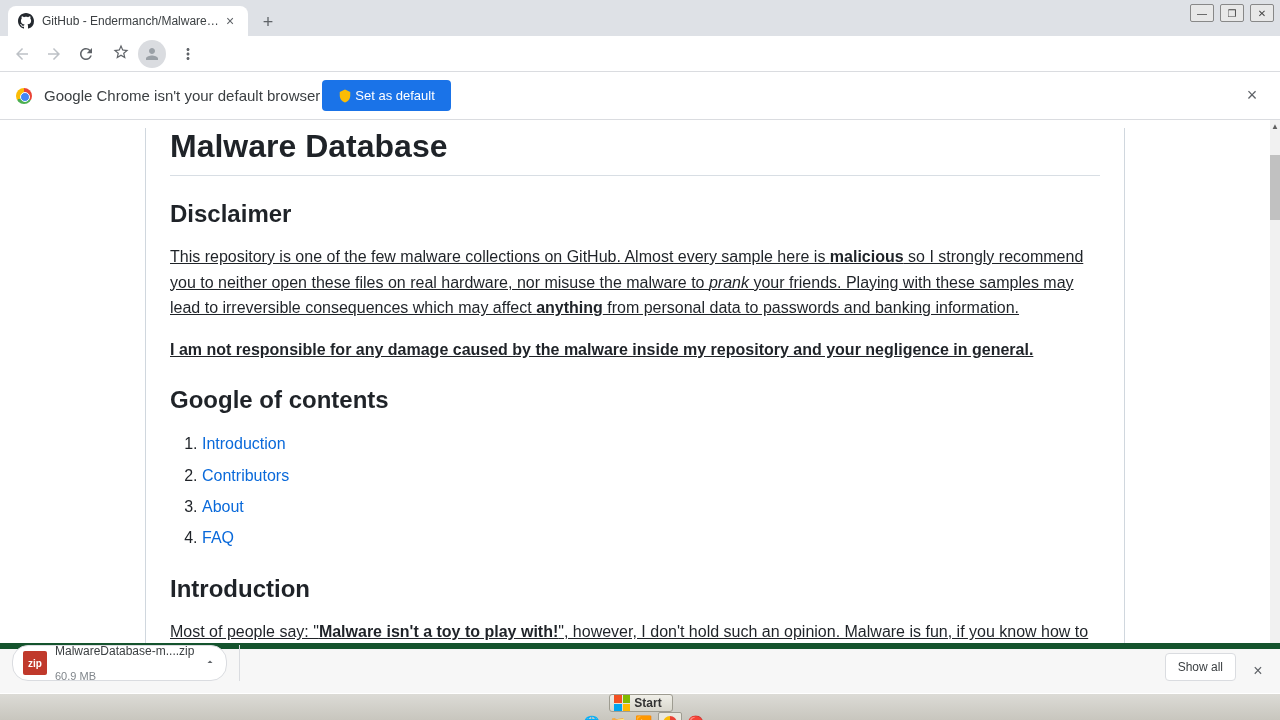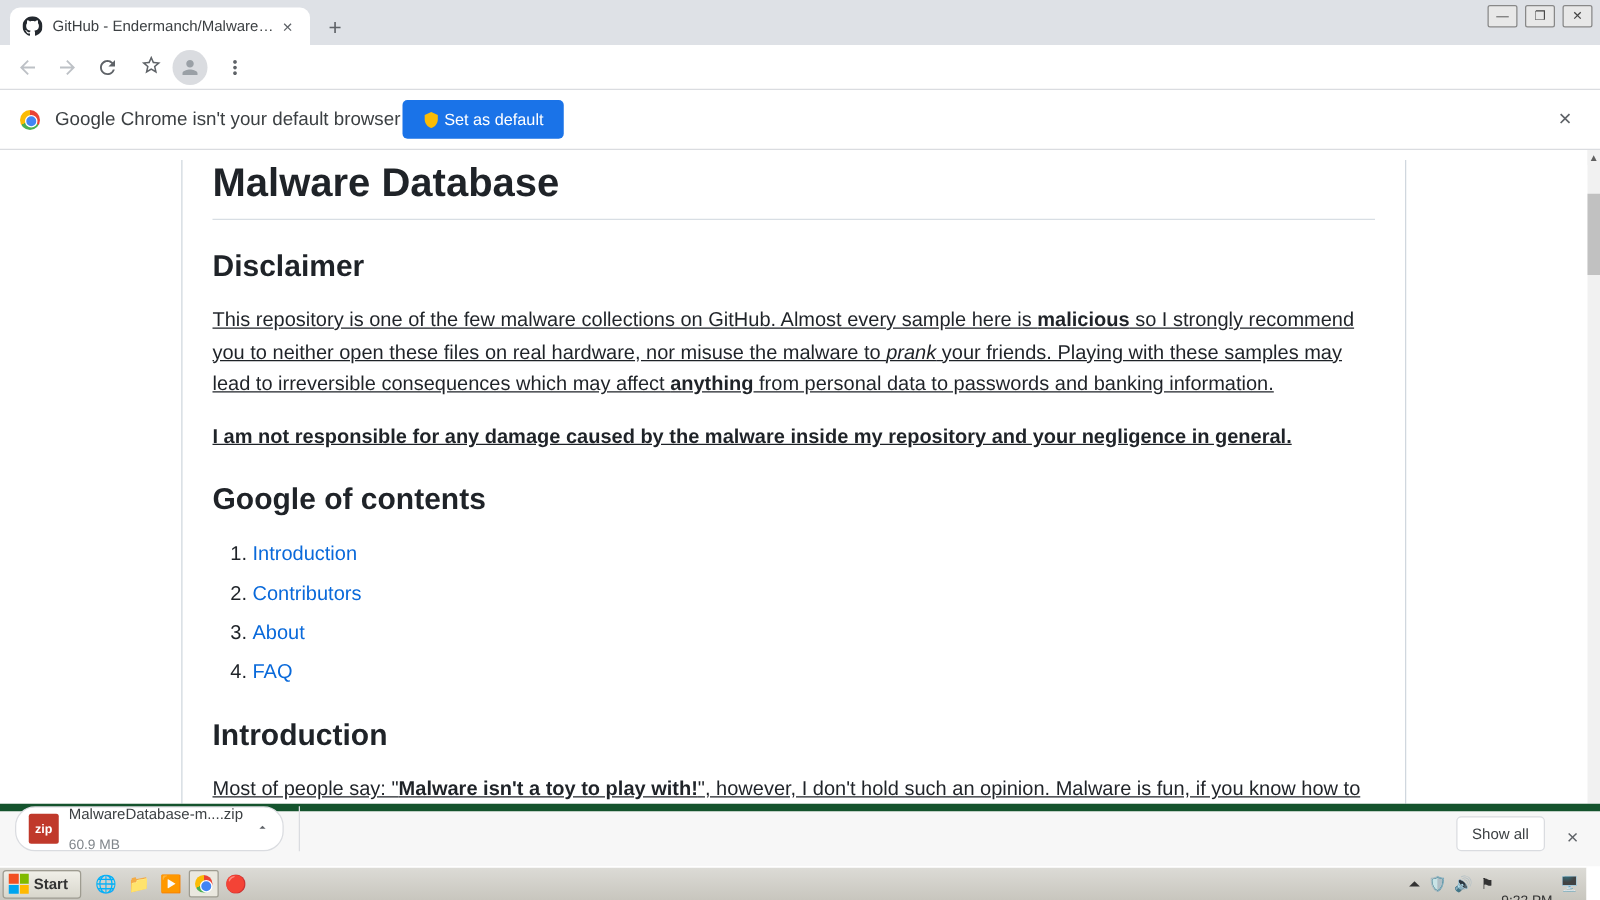--- a/index.html
+++ b/index.html
@@ -58,21 +58,21 @@
 .download-icon { width: 24px; height: 24px; margin-right: 8px; background:#c0392b; border-radius:2px; display:flex; align-items:center; justify-content:center; color:#fff; font-size:10px; font-weight:bold; }
 .download-info { display: flex; flex-direction: column; gap: 12px; }
 .download-name { font-size: 12px; color: #3c4043; }
 .download-size { font-size: 11px; color: #80868b; }
 .download-chevron { margin-left: 10px; color: #5f6368; cursor: pointer; }
 .download-sep { width: 1px; height: 36px; background: #dadce0; margin: 0 12px; }
 .show-all { margin-left: auto; font-size: 12px; color: #3c4043; border: 1px solid #dadce0; background: #fff; padding: 6px 12px; border-radius: 4px; cursor: pointer; }
 .shelf-close { margin-left: 12px; width: 20px; height: 20px; display: flex; align-items: center; justify-content: center; color: #5f6368; cursor: pointer; font-size: 16px; }
 
 
-.taskbar { position: absolute; bottom: 0; left: 0; right: 11px; height: 27px; background: linear-gradient(#dcdbd6, #c8c6be); border-top: 1px solid #fff; display: flex; align-items: center; }
+.taskbar { position: absolute; bottom: 0; left: 0; right: 0; height: 27px; background: linear-gradient(#dcdbd6, #c8c6be); border-top: 1px solid #fff; display: flex; align-items: center; flex-direction: column; }
 .start-btn { height: 23px; margin-left: 2px; padding: 0 10px 0 4px; background: linear-gradient(#f0efe8,#d8d6cc); border: 1px solid #9e9c91; border-radius: 3px; display: flex; align-items: center; gap: 4px; font-size: 12px; font-weight: bold; color: #333; cursor: pointer; }
 .start-logo { width:16px; height:16px; display:grid; grid-template-columns:1fr 1fr; grid-template-rows:1fr 1fr; gap:1px;}
 .start-logo div:nth-child(1){background:#f25022;} .start-logo div:nth-child(2){background:#7fba00;} .start-logo div:nth-child(3){background:#00a4ef;} .start-logo div:nth-child(4){background:#ffb900;}
 .task-icons { display: flex; gap: 2px; margin-left: 8px; }
 .task-icon { width: 24px; height: 22px; border: 1px solid transparent; border-radius: 2px; display: flex; align-items: center; justify-content: center; cursor: pointer; font-size:14px; }
 .task-icon.active { background: #eae8df; border-color: #9e9c91; }
 .tray { margin-left: auto; display: flex; align-items: center; gap: 6px; padding: 0 6px; font-size: 11px; color: #333; }
 .tray-icon { cursor: pointer; font-size: 12px; }
 .clock { font-size: 11px; margin-top: 27px; }
 

